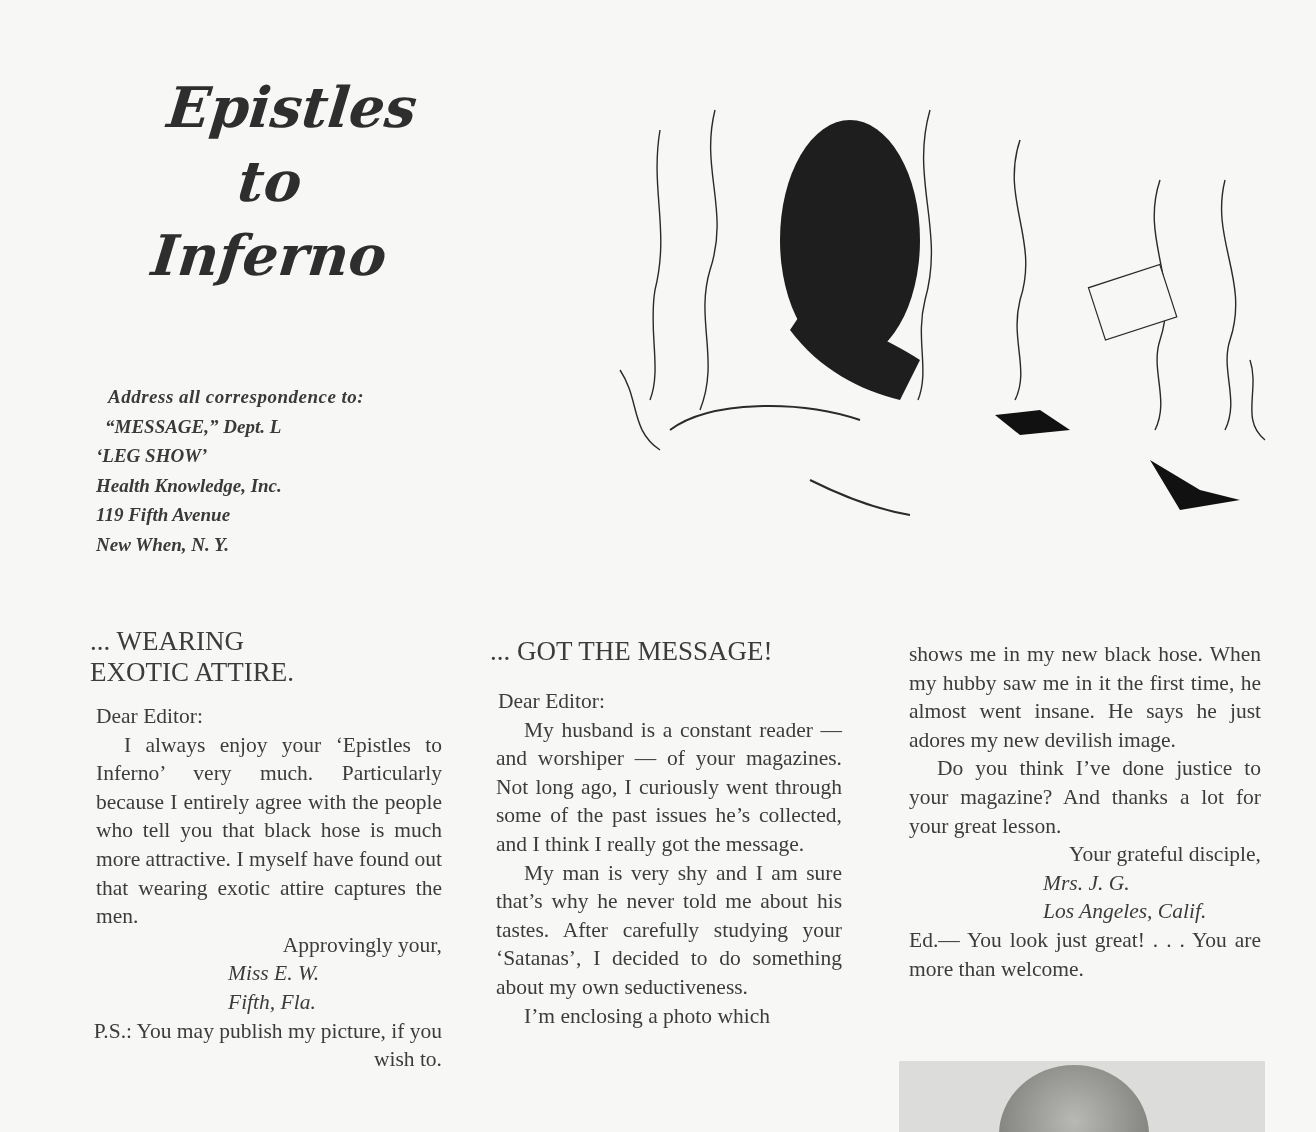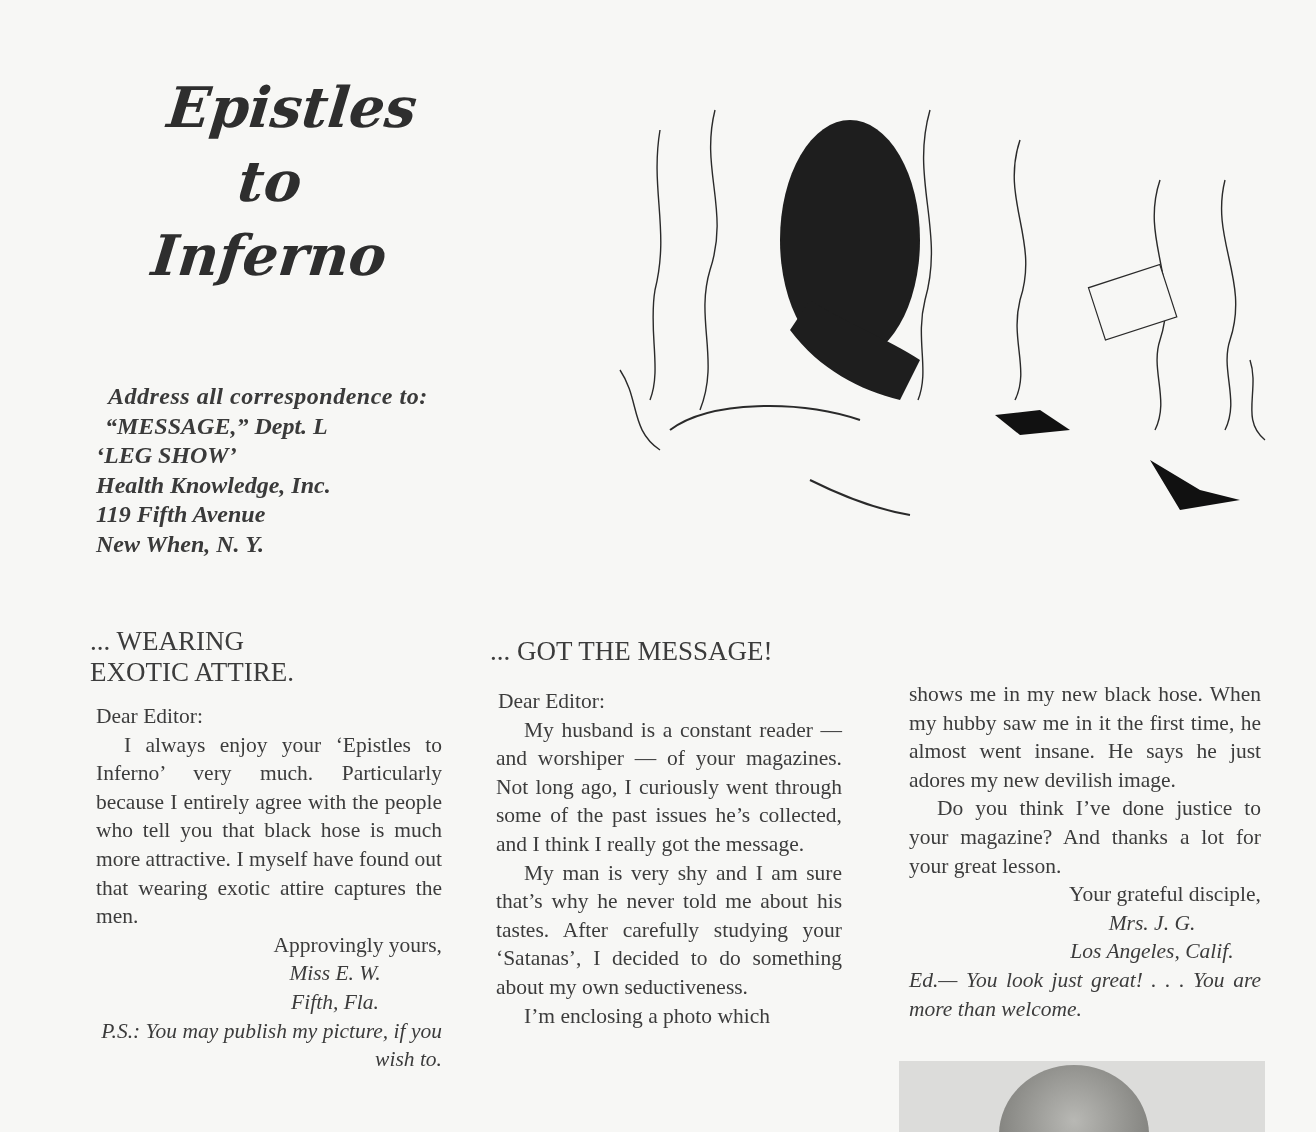--- a/index.html
+++ b/index.html
@@ -17,43 +17,43 @@
       font-style: italic; font-weight: bold;
       font-size: 56px; line-height: 74px;
       color: #2e2e2e;
       transform: skewX(-6deg);
     }
     .title span { display: block; }
     .address {
       position: absolute; left: 96px; top: 382px;
       font-family: "Liberation Serif", serif;
       font-style: italic; font-weight: bold;
-      font-size: 24px; line-height: 29.5px;
+      font-size: 19px; line-height: 29.5px;
       color: #3a3a3a;
     }
     .address .l0 { padding-left: 12px; letter-spacing: 0.5px; }
     .address .l1 { padding-left: 9px; }
     .illustration {
       position: absolute; left: 600px; top: 70px; width: 680px; height: 460px;
     }
     .col {
       position: absolute; width: 352px;
       font-size: 21.5px; line-height: 28.6px;
       color: #3c3c3c;
       text-align: justify;
     }
     .col p { margin: 0; }
     .col .indent { text-indent: 28px; }
     .col .head { text-align: left; font-size: 27px; line-height: 31px; }
     .col .center { text-align: right; }
-    .col .sig { font-style: italic; padding-left: 138px; text-align: center; }
-    .col .it { font-style: italic; }
+    .col .sig { font-style: italic; padding-left: 138px; text-align: left; }
+    .col .it { }
     .col1 { left: 90px; top: 626px; }
     .col2 { left: 490px; top: 636px; }
-    .col3 { left: 909px; top: 640px; width: 352px; margin-top: 40px; }
+    .col3 { left: 909px; top: 640px; width: 352px; }
     .gap { height: 14px; }
     .photo {
       position: absolute; left: 899px; top: 1061px; width: 366px; height: 71px;
       background: #dcdcda; overflow: hidden;
     }
     .photo .hair {
       position: absolute; left: 100px; top: 4px; width: 150px; height: 140px;
       border-radius: 50% 50% 40% 40%;
       background: radial-gradient(circle at 50% 40%, #b8b8b4 0%, #8e8e8a 55%, #6d6d69 100%);
     }
@@ -101,21 +101,21 @@
     <rect x="495" y="205" width="75" height="55" fill="#f7f7f5" stroke="#2a2a2a" stroke-width="1.2" transform="rotate(-18 532 232)"></rect>
   </svg>
 </div>
 
 <div class="col col1">
   <p class="head">... WEARING</p>
   <p class="head">EXOTIC ATTIRE.</p>
   <div class="gap"></div>
   <p style="padding-left:6px">Dear Editor:</p>
   <p class="indent" style="padding-left:6px">I always enjoy your ‘Epistles to Inferno’ very much. Particularly because I entirely agree with the people who tell you that black hose is much more attractive. I myself have found out that wearing exotic attire captures the men.</p>
-  <p class="center">Approvingly yours,</p>
+  <p class="center">Approvingly your,</p>
   <p class="sig">Miss E. W.</p>
   <p class="sig">Fifth, Fla.</p>
   <p class="it" style="text-align:right">P.S.: You may publish my picture, if you wish to.</p>
 </div>
 
 <div class="col col2">
   <p class="head">... GOT THE MESSAGE!</p>
   <div class="gap" style="height:20px"></div>
   <p style="padding-left:8px">Dear Editor:</p>
   <p class="indent" style="padding-left:6px">My husband is a constant reader — and worshiper — of your magazines. Not long ago, I curiously went through some of the past issues he’s collected, and I think I really got the message.</p>

